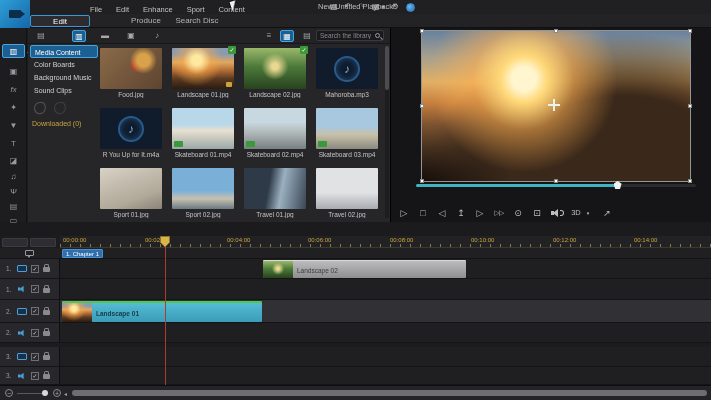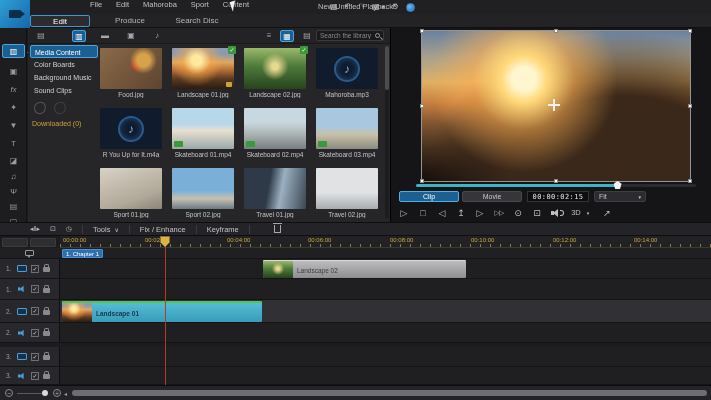--- a/index.html
+++ b/index.html
@@ -8,21 +8,21 @@
   .abs { position:absolute; }
   #stagewrap { position:relative; width:711px; height:400px; background:#1b1b1d; }
 
   
   .menubar { left:0; top:0; width:711px; height:14px; background:#202023; }
   .logo { left:0; top:0; width:30px; height:28px; background:linear-gradient(135deg,#2e9fd6,#1566a8); z-index:5;
     display:flex; align-items:center; justify-content:center; }
   .logo .cam { width:12px; height:8px; background:#0c2e4a; position:relative; border-radius:1px; }
   .logo .cam::after { content:""; position:absolute; right:-4px; top:1px;
     border-top:3px solid transparent; border-bottom:3px solid transparent; border-left:4px solid #0c2e4a; }
-  .menus { left:90px; top:0; height:14px; display:flex; gap:14px; align-items:flex-start; }
+  .menus { left:90px; top:0; height:14px; display:flex; gap:14px; align-items:flex-end; }
   .menu-item { font-size:7.5px; color:#c2c2c5; cursor:default; }
   .mb-icons { left:330px; top:1px; height:12px; display:flex; gap:7px; align-items:center; font-size:8px; color:#b8b8bb; }
   .mb-icons .ic { line-height:12px; }
   .profile-dot { width:9px; height:9px; border-radius:50%; background:radial-gradient(circle at 35% 35%,#6db9ee,#1f6fb4); border:1px solid #3c8fd0; }
   .proj-title { left:318px; top:2px; font-size:7.5px; color:#bdbdc0; }
   .brand { right:8px; top:12px; font-size:11.5px; color:#ededf0; letter-spacing:.2px; }
   .tabbar { left:0; top:14px; width:711px; height:14px; background:#232326; border-bottom:1px solid #101012; }
   .tab { position:absolute; top:1px; height:12px; line-height:12px; text-align:center; font-size:8px; color:#b5b5b8; padding:0 10px; }
   .tab.active { color:#fff; background:#2b2b30; border:1px solid #3f96d2; border-radius:2px; }
   .cursor-arrow { left:231px; top:1px; width:0; height:0; border-left:6px solid #f2f2f2; border-bottom:10px solid transparent;
@@ -174,40 +174,40 @@
 
 <div id="stagewrap">
 
   <div class="abs menubar"></div>
   <div class="abs logo">
       <div class="cam"></div>
     </div>
   <div class="abs menus">
     <span class="menu-item">File</span>
     <span class="menu-item">Edit</span>
-    <span class="menu-item">Mahoroba</span>
+    <span class="menu-item">Enhance</span>
     <span class="menu-item">Sport</span>
     <span class="menu-item">Content</span>
   </div>
   <div class="abs mb-icons">
     <span class="ic">▦</span>
     <span class="ic">↶</span>
     <span class="ic" style="opacity:.45">↷</span>
     <span class="ic">▦</span>
     <span class="ic" style="margin-left:-5px;font-size:6px">▾</span>
     <span class="ic">⚙</span>
     <span class="profile-dot"></span>
   </div>
   <div class="abs proj-title">New Untitled Playback*</div>
   <div class="abs brand">PowerDirector</div>
   <div class="abs cursor-arrow"></div>
 
   <div class="abs tabbar">
     <div class="tab active" style="left:30px;width:60px">Edit</div>
-    <div class="tab" style="left:100px;width:60px">Produce</div>
+    <div class="tab" style="left:116px;width:60px">Produce</div>
     <div class="tab" style="left:164px;width:66px">Search Disc</div>
   </div>
 
   <div class="abs rail">
     <div class="rail-ic active" style="top:16px">▥</div>
     <div class="rail-ic" style="top:36px">▣</div>
     <div class="rail-ic rail-fx" style="top:54px">fx</div>
     <div class="rail-ic" style="top:72px">✦</div>
     <div class="rail-ic" style="top:90px">▼</div>
     <div class="rail-ic" style="top:108px">T</div>
@@ -327,64 +327,39 @@
       <div class="handle" style="left:-2px;top:73px"></div>
       <div class="handle" style="right:-2px;top:73px"></div>
       <div class="handle" style="left:-2px;bottom:-2px"></div>
       <div class="handle" style="left:132px;bottom:-2px"></div>
       <div class="handle" style="right:-2px;bottom:-2px"></div>
       <div class="crosshair"></div>
     </div>
     <div class="seekbar">
       <div class="seek-fill"></div>
       <div class="seek-handle"></div>
-    </div>
-    <div class="pv-controls">
-      <div class="pv-btn active">Clip</div>
-      <div class="pv-btn">Movie</div>
-      <div class="timecode">00:00:02:15</div>
-      <div class="fit-dd">
-        <span>Fit</span>
-        <span style="font-size:5px">▾</span>
-      </div>
     </div>
     <div class="transport">
       <span class="tp">▷</span>
       <span class="tp">□</span>
       <span class="tp">◁</span>
       <span class="tp">↥</span>
       <span class="tp">▷</span>
       <span class="tp tp-small">▷▷</span>
       <span class="tp">⊙</span>
       <span class="tp">⊡</span>
       <span class="spk">
           <i></i>
         </span>
       <span class="tp" style="font-size:7.5px">3D</span>
       <span class="tp" style="font-size:5px;margin-left:-7px">▾</span>
       <span class="tp">↗</span>
     </div>
   </div>
 
-  <div class="abs tl-toolbar">
-    <span class="tt-ic">◂‖▸</span>
-    <span class="tt-ic">⊡</span>
-    <span class="tt-ic">◷</span>
-    <span class="tt-sep"></span>
-    <span class="tt-btn">
-      <span>Tools</span>
-      <span style="font-size:6px">∨</span>
-    </span>
-    <span class="tt-sep"></span>
-    <span>Fix / Enhance</span>
-    <span class="tt-sep"></span>
-    <span>Keyframe</span>
-    <span class="tt-sep"></span>
-    <div class="mini-trash"></div>
-  </div>
 
   <div class="abs timeline">
     <div class="tl-headbtn" style="left:2px;width:26px"></div>
     <div class="tl-headbtn" style="left:30px;width:26px"></div>
 
     <div class="ruler">
       <div class="ticks"></div>
       <span class="rlabel" style="left:3px">00:00:00</span>
       <span class="rlabel" style="left:85px">00:02:00</span>
       <span class="rlabel" style="left:167px">00:04:00</span>

